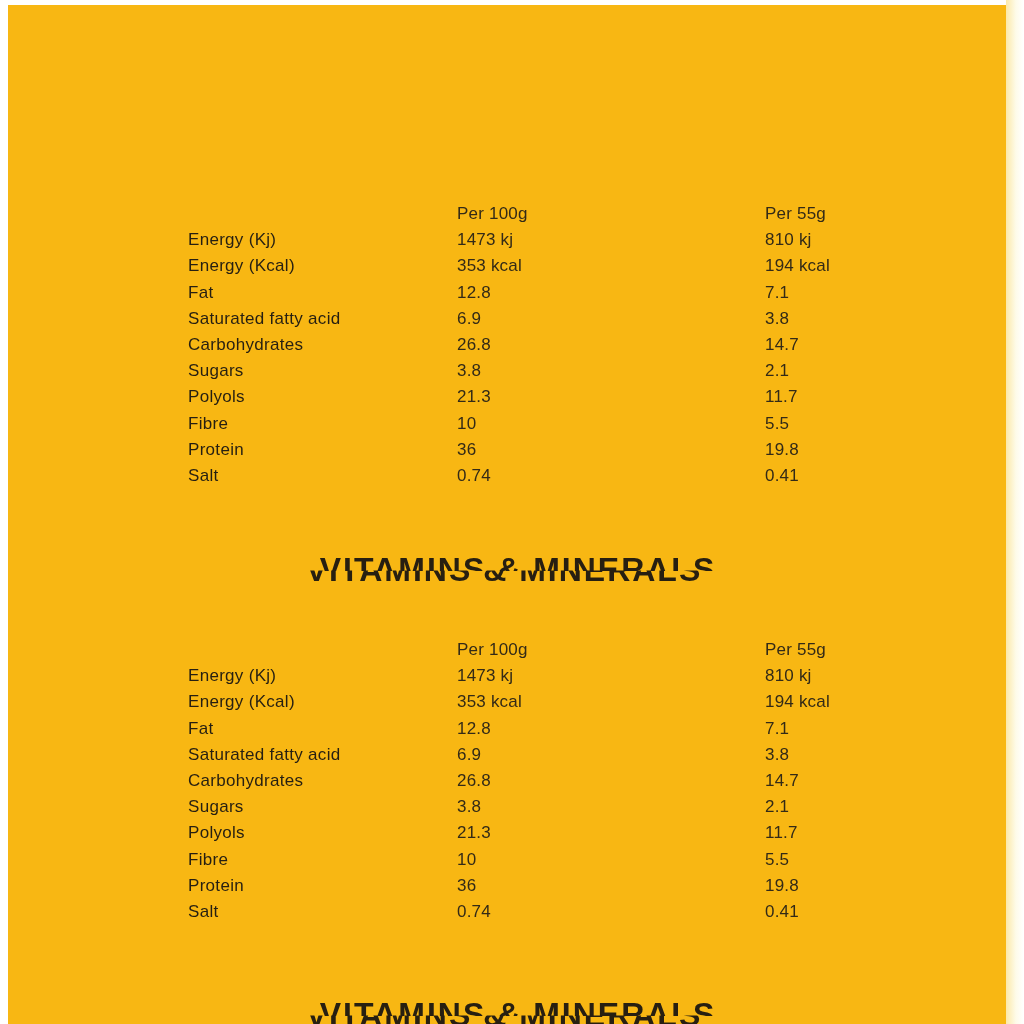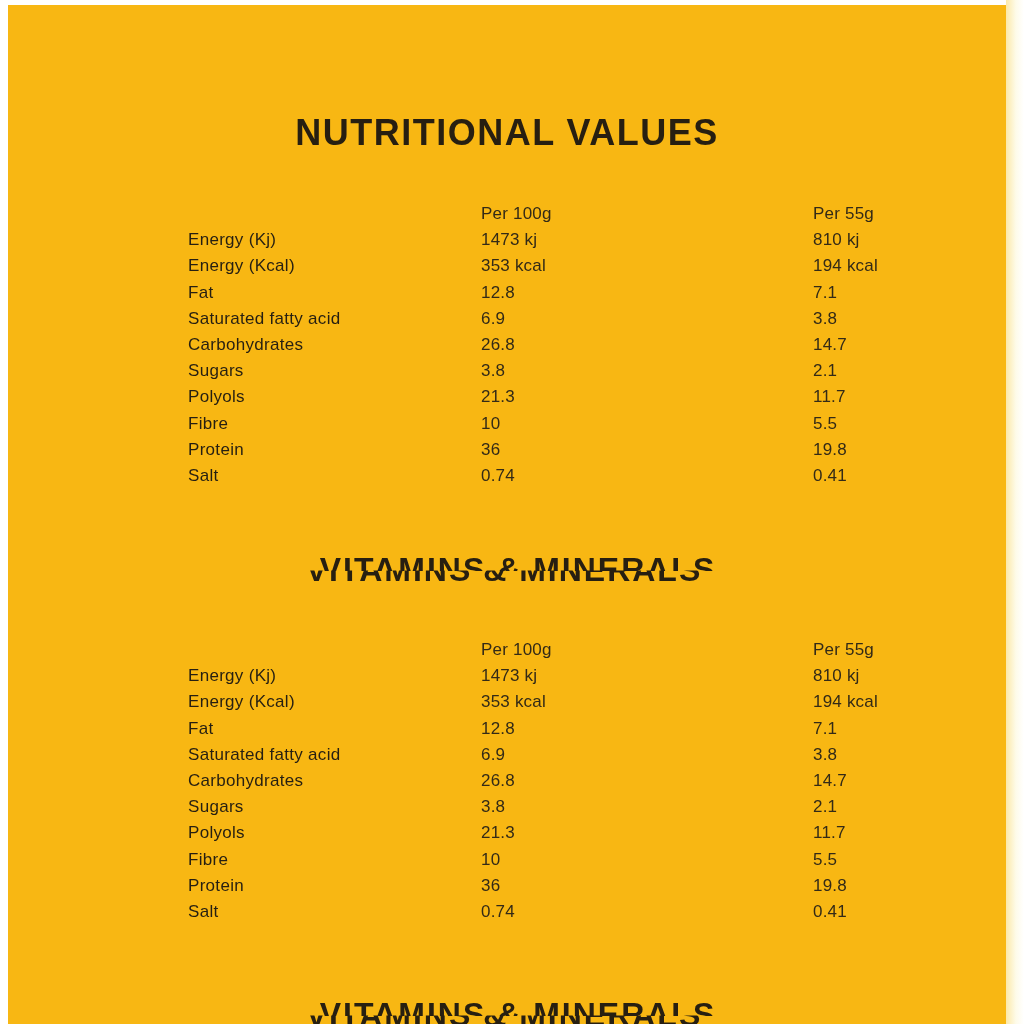--- a/index.html
+++ b/index.html
@@ -38,21 +38,20 @@
   .nutri-table {
     position: absolute;
     left: 180px;
     width: 760px;
   }
   .trow {
     display: grid;
     grid-template-columns: 269px 308px 1fr;
     line-height: 26.2px;
     font-size: 17px;
-    gap: 24px;
   }
   .cell { display: block; white-space: nowrap; }
   .lab { font-weight: 400; letter-spacing: 0.3px; }
   .colhead { font-weight: 700; letter-spacing: 0.3px; }
   .val { font-weight: 400; color: #332A17; letter-spacing: 0.2px; }
   .tbl-1 { top: 196px; }
   .tbl-2 { top: 632px; }
   
   .glitch {
     position: absolute;
@@ -81,21 +80,20 @@
   .glitch-1 { top: 545px; }
   .glitch-2 { top: 990px; }
 </style>
 </head>
 <body>
 
 <div class="edge-right"></div>
 
 <div class="card">
 
-  <h1 class="page-title">NUTRITIONAL VALUES</h1>
 
   <section class="nutri-table tbl-1">
       <div class="trow">
         <span class="cell lab"></span>
         <span class="cell val colhead">Per 100g</span>
         <span class="cell val colhead">Per 55g</span>
       </div>
       <div class="trow">
         <span class="cell lab">Energy (Kj)</span>
         <span class="cell val">1473 kj</span>

